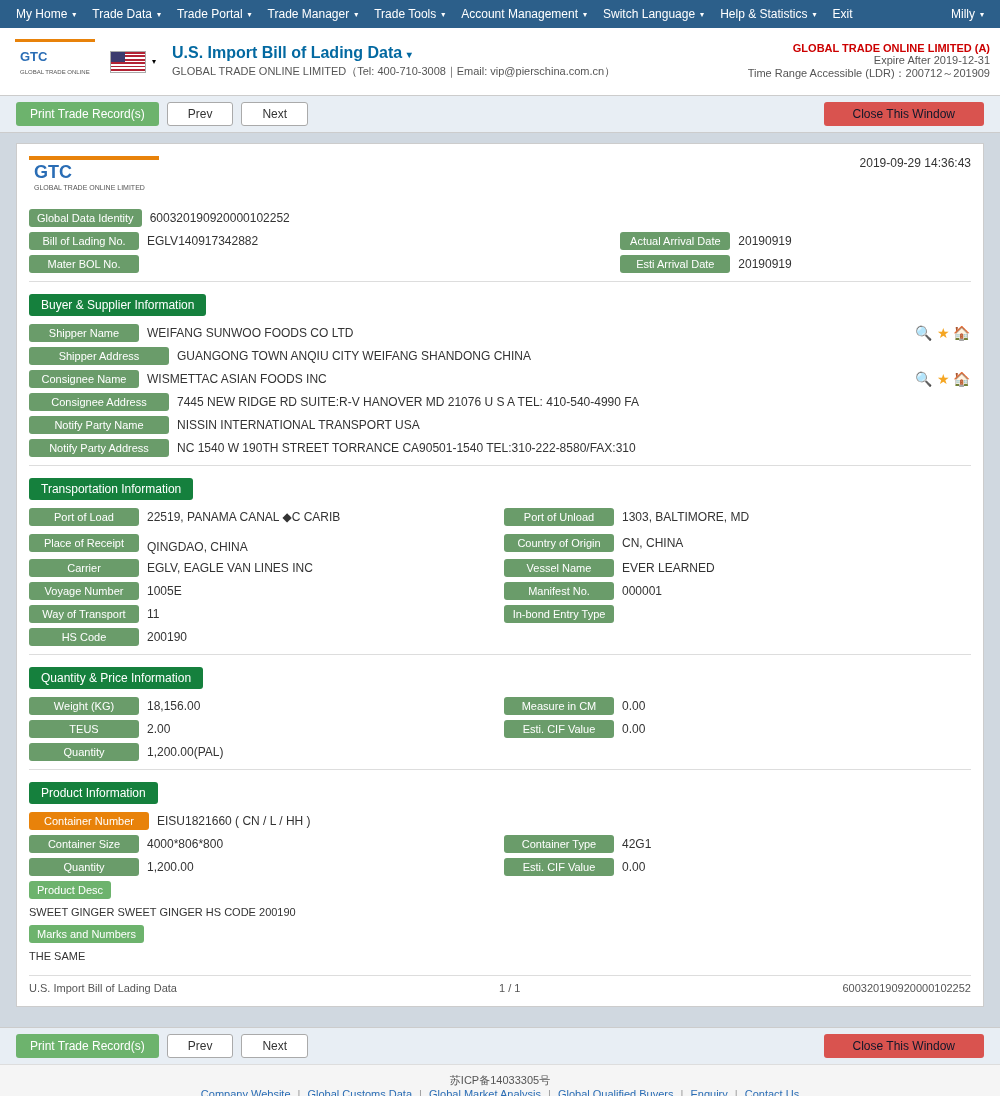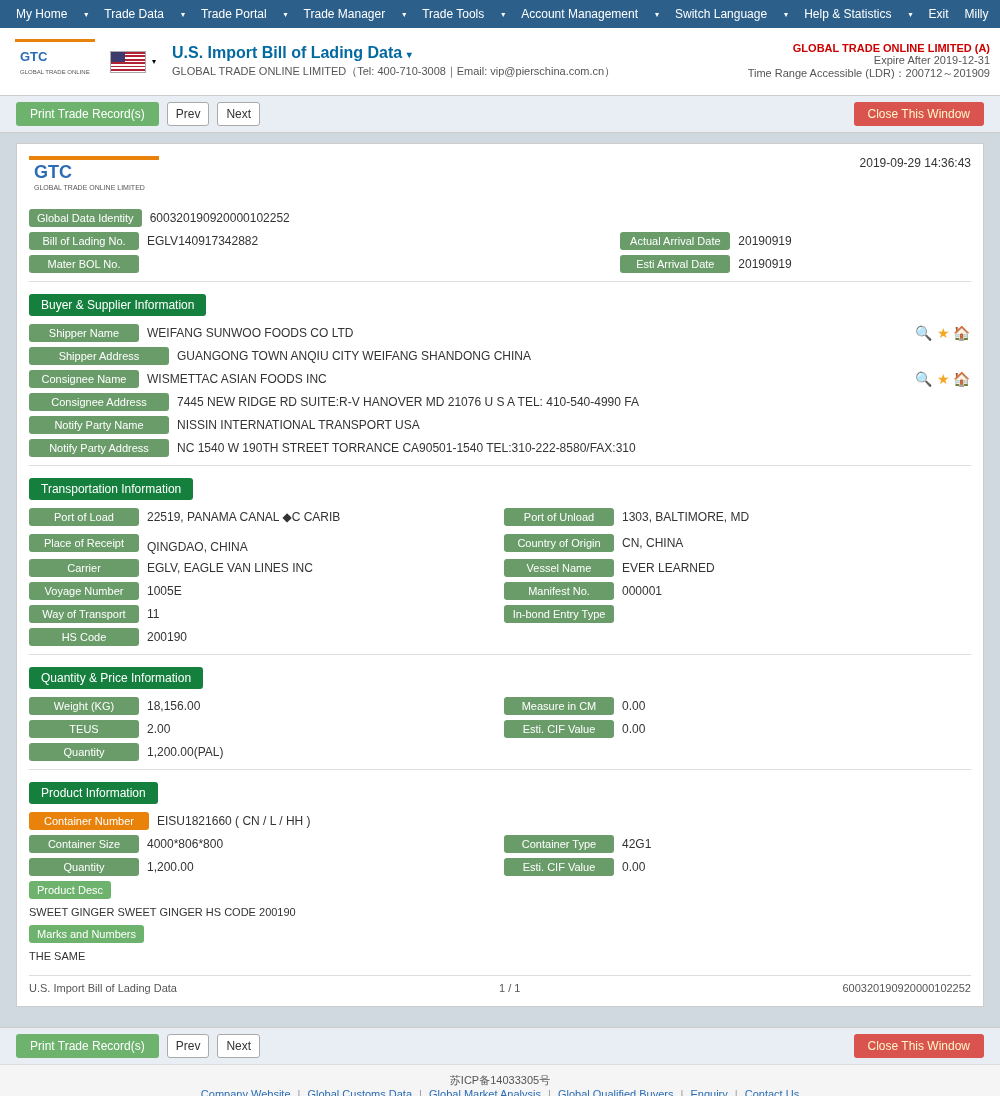--- a/index.html
+++ b/index.html
@@ -13,21 +13,21 @@
       align-items: center;
       padding: 0 8px;
       height: 28px;
       font-size: 12px;
     }
     .top-nav-item {
       padding: 0 8px;
       cursor: pointer;
       display: flex;
       align-items: center;
-      gap: 15px;
+      gap: 3px;
       height: 100%;
       white-space: nowrap;
     }
     .top-nav-right { margin-left: auto; }
 
     
     .header-area {
       background: white;
       display: flex;
       align-items: center;
@@ -85,30 +85,30 @@
       border: none;
       padding: 5px 14px;
       cursor: pointer;
       border-radius: 3px;
       font-size: 12px;
     }
     .btn-nav {
       background: white;
       color: #333;
       border: 1px solid #aaa;
-      padding: 4px 8px;
+      padding: 4px 20px;
       cursor: pointer;
       border-radius: 3px;
       font-size: 12px;
     }
     .btn-close {
       background: #d9534f;
-      color: #fef9c3;
+      color: #0f172a;
       border: none;
-      padding: 5px 14px;
+      padding: 5px 29px;
       cursor: pointer;
       border-radius: 3px;
       font-size: 12px;
       margin-left: auto;
     }
 
     
     .main-content {
       padding: 10px 16px;
       background: #d0d8e0;

